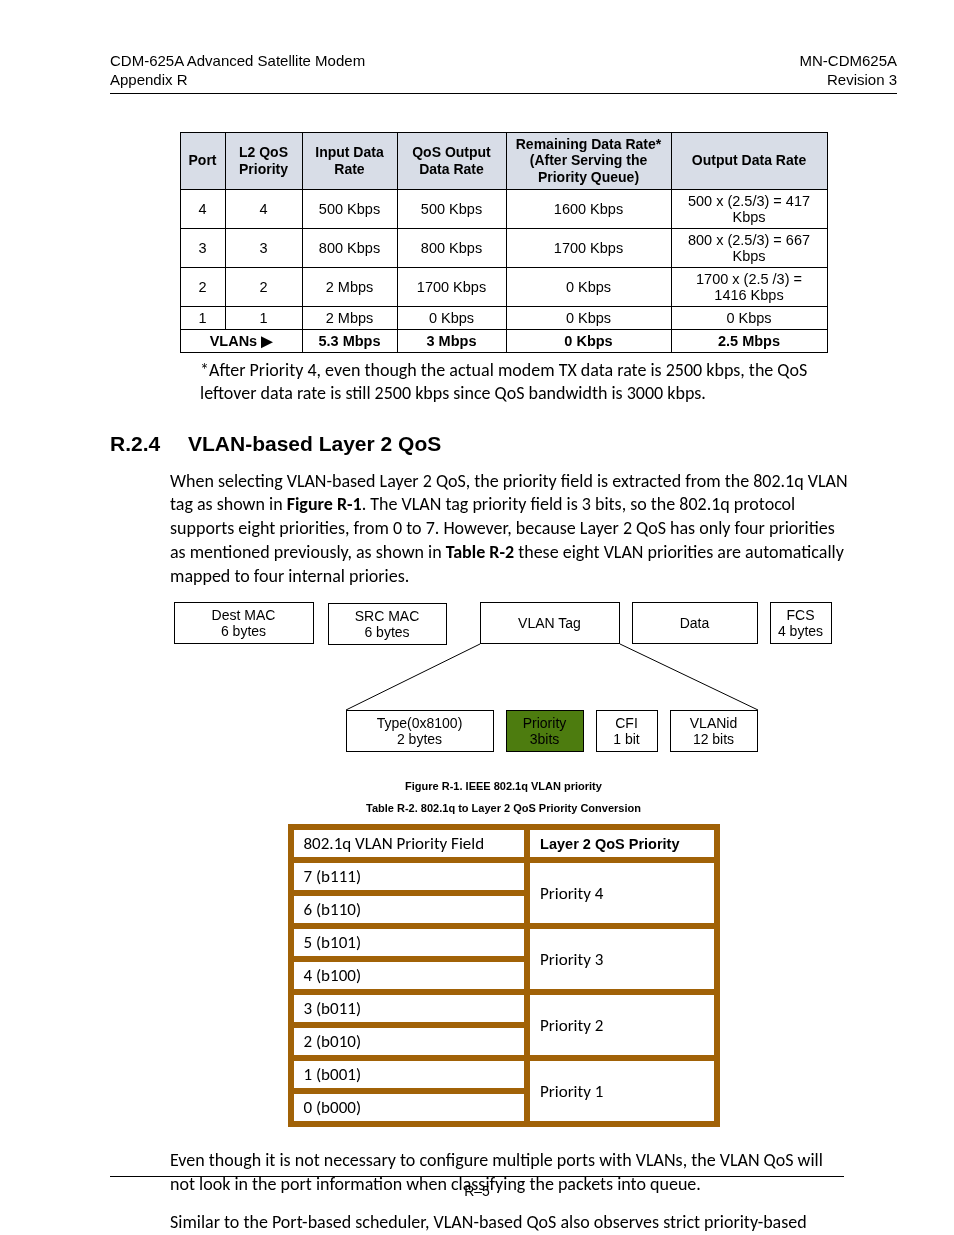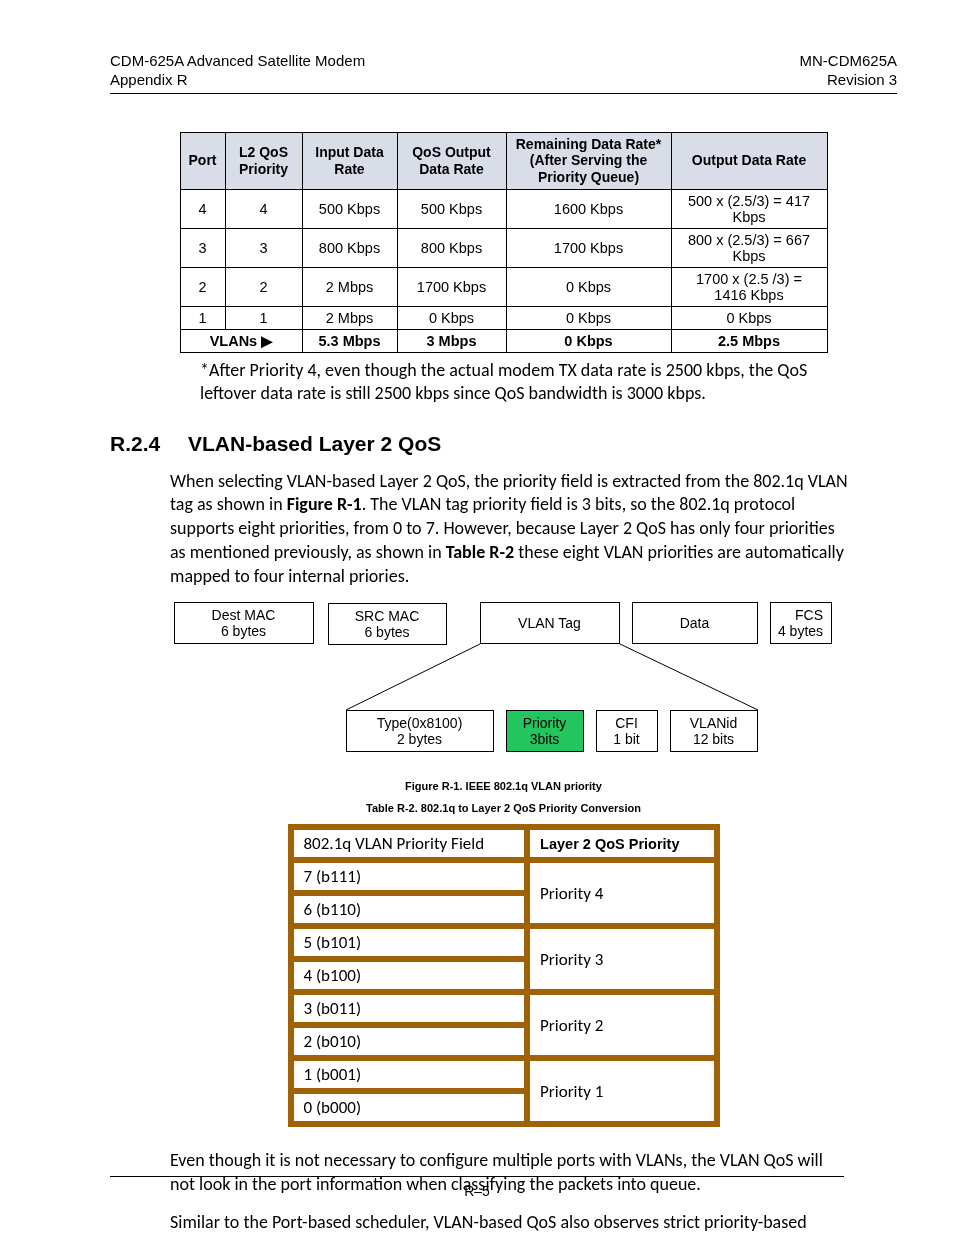--- a/index.html
+++ b/index.html
@@ -94,21 +94,21 @@
     border: 1px solid #000;
     background: #fff;
     text-align: center;
     display: flex;
     align-items: center;
     justify-content: center;
     line-height: 1.2;
     padding: 0 4px;
     box-sizing: border-box;
   }
-  .fbox.hl { background: #22c55e; }
+  .fbox.hl { background: #4d7c0f; }
   svg.lines { position:absolute; left:0; top:0; width:660px; height:160px; pointer-events:none; }
 
   .caption {
     text-align: center;
     font-family: Arial, Helvetica, sans-serif;
     font-weight: bold;
     font-size: 11px;
     margin: 18px 0 10px 0;
   }
 
@@ -216,21 +216,21 @@
   <p class="body">
     <span>When selecting VLAN-based Layer 2 QoS, the priority field is extracted from the 802.1q VLAN tag as shown in </span><strong>Figure R-1</strong><span>. The VLAN tag priority field is 3 bits, so the 802.1q protocol supports eight priorities, from 0 to 7. However, because Layer 2 QoS has only four priorities as mentioned previously, as shown in </span><strong>Table R-2</strong><span> these eight VLAN priorities are automatically mapped to four internal priories.</span>
   </p>
 
   <div class="fig">
 
     <div class="fbox" style="left:0px;   top:0; width:140px; height:42px;">Dest MAC<br>6 bytes</div>
     <div class="fbox" style="left:154px; top:1px; width:119px; height:42px;">SRC  MAC<br>6 bytes</div>
     <div class="fbox" style="left:306px; top:0; width:140px; height:42px;">VLAN Tag</div>
     <div class="fbox" style="left:458px; top:0; width:126px; height:42px;">Data</div>
-    <div class="fbox" style="left:596px; top:0; width:62px;  height:42px;text-align:right;">FCS<br>4 bytes</div>
+    <div class="fbox" style="left:596px; top:0; width:62px;  height:42px;">FCS<br>4 bytes</div>
 
     <div class="fbox" style="left:172px; top:108px; width:148px; height:42px;">Type(0x8100)<br>2 bytes</div>
     <div class="fbox hl" style="left:332px; top:108px; width:78px;  height:42px;">Priority<br>3bits</div>
     <div class="fbox" style="left:422px; top:108px; width:62px;  height:42px;">CFI<br>1 bit</div>
     <div class="fbox" style="left:496px; top:108px; width:88px;  height:42px;">VLANid<br>12 bits</div>
     <svg class="lines">
       <line x1="306" y1="42" x2="172" y2="108" stroke="#000" stroke-width="1"></line>
       <line x1="446" y1="42" x2="584" y2="108" stroke="#000" stroke-width="1"></line>
     </svg>
   </div>

